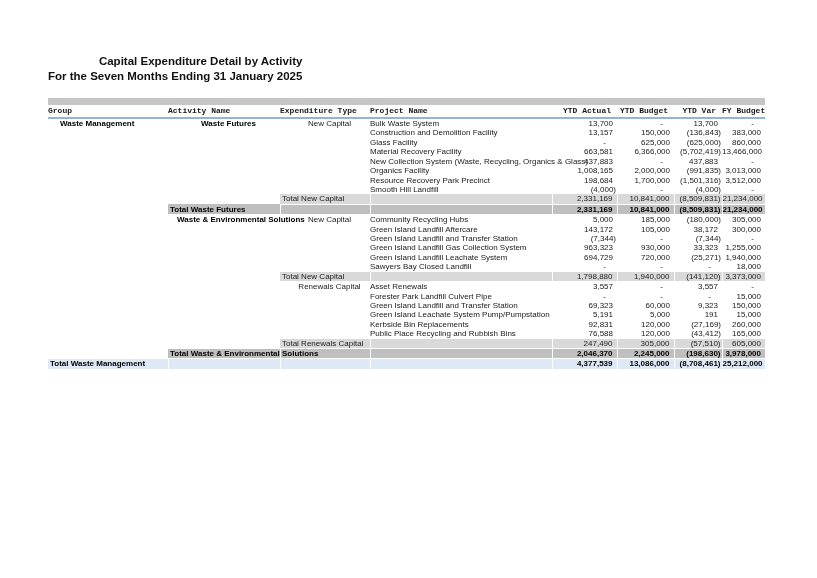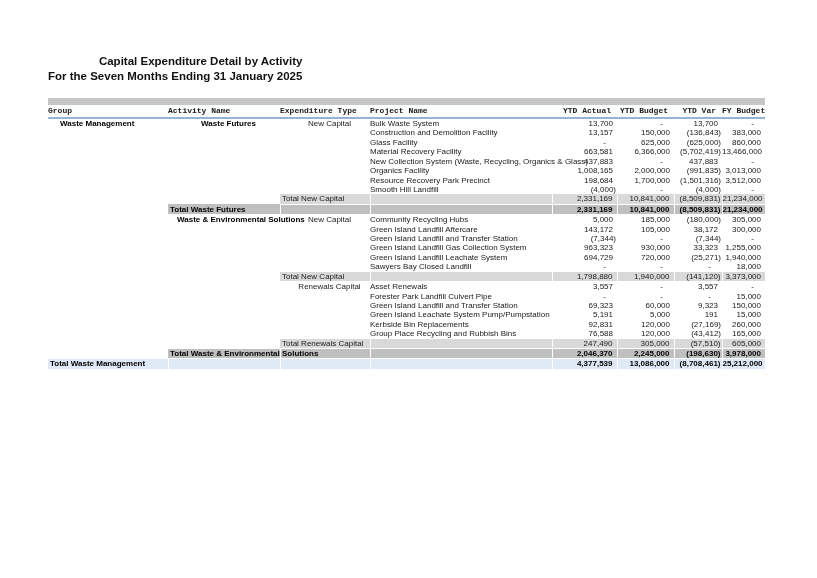--- a/index.html
+++ b/index.html
@@ -352,21 +352,21 @@
             <td class="">Kerbside Bin Replacements</td>
             <td class="num pos">92,831</td>
             <td class="num pos">120,000</td>
             <td class="num neg">(27,169)</td>
             <td class="num pos">260,000</td>
           </tr>
           <tr class="row-data">
             <td class="indent-lg bold"></td>
             <td class="indent-md bold"></td>
             <td class="indent-md"></td>
-            <td class="">Group Place Recycling and Rubbish Bins</td>
+            <td class="">Public Place Recycling and Rubbish Bins</td>
             <td class="num pos">76,588</td>
             <td class="num pos">120,000</td>
             <td class="num neg">(43,412)</td>
             <td class="num pos">165,000</td>
           </tr>
           <tr class="row-subtotal1">
             <td class="indent-sm bold"></td>
             <td class="indent-sm bold"></td>
             <td class="indent-sm">Total Renewals Capital</td>
             <td class=""></td>

